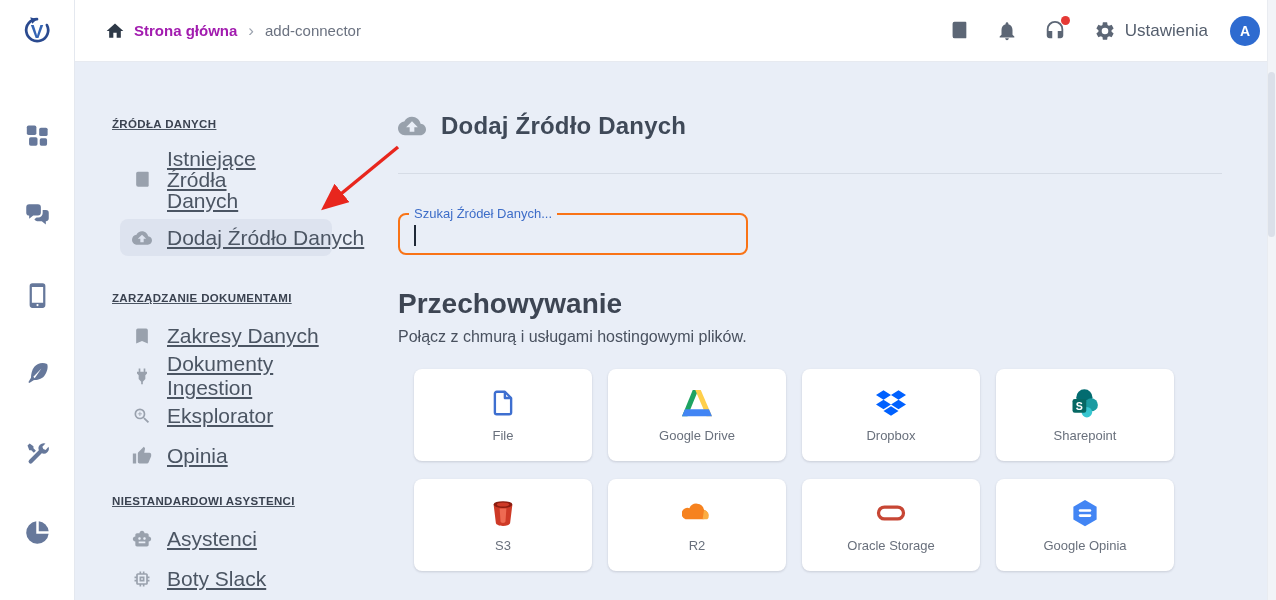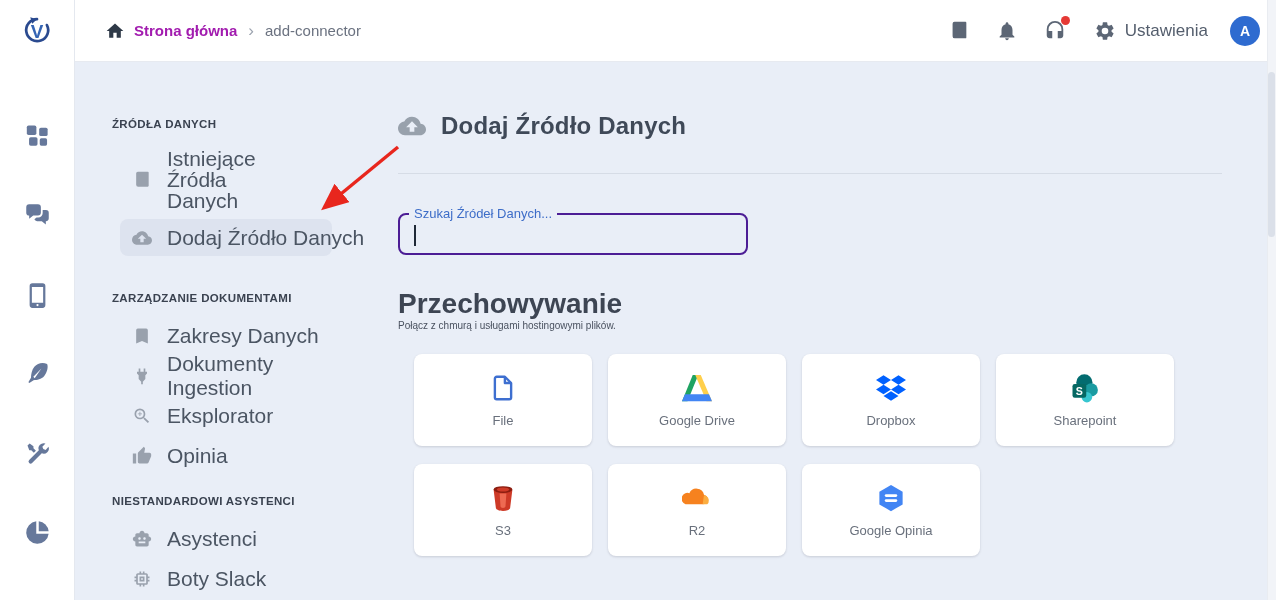--- a/index.html
+++ b/index.html
@@ -49,21 +49,21 @@
   .settings-group .tb-ic { margin-left:0; }
   .settings-label { font-size:17px; color:#545e6d; }
   .avatar {
     width:30px; height:30px; border-radius:50%; background:#2e6bd0;
     color:#fff; font-size:14px; font-weight:700;
     display:flex; align-items:center; justify-content:center;
     margin-left:22px; cursor:pointer;
   }
 
   
-  .nav { position:absolute; left:112px; top:118px; width:250px; z-index:2; }
+  .nav { position:absolute; left:112px; top:118px; width:250px; z-index:2;text-decoration:underline; }
   .nav-title {
     font-size:11.5px; font-weight:700; color:#3a4250; letter-spacing:.35px;
   }
   .nav-item {
     display:flex; align-items:center; gap:15px;
     color:#4b5563; font-size:21px; cursor:pointer; padding-left:20px;
   }
   .nav-ic { width:20px; height:20px; color:#99a1ad; flex-shrink:0; }
   .nav-ic svg { width:100%; height:100%; fill:currentColor; }
   .item-first { margin-top:18px; min-height:48px; }
@@ -81,35 +81,35 @@
   
   .main { position:absolute; left:398px; top:112px; width:824px; z-index:2; }
   .title-row { display:flex; align-items:center; gap:15px; }
   .title-cloud { width:28px; height:28px; color:#98a1ac; }
   .title-cloud svg { width:100%; height:100%; fill:currentColor; }
   .page-title { font-size:24px; font-weight:700; color:#3f4958; letter-spacing:.2px; }
   .divider { margin-top:33px; border-top:1px solid #d6dce6; width:824px; }
 
   .search-box {
     margin-top:39px; width:350px; height:42px; position:relative;
-    border:2px solid #4c1d95; border-radius:8px; background:transparent;
+    border:2px solid #f97316; border-radius:8px; background:transparent;
   }
   .search-label {
     position:absolute; top:-9px; left:9px; background:#e9eef7;
     padding:0 5px; font-size:13px; color:#3d6dc8; line-height:15px;
   }
   .search-input {
     width:100%; height:100%; border:none; outline:none; background:transparent;
     font-family:"Liberation Sans", sans-serif; font-size:15px; color:#1f2937;
     padding:0 12px;
   }
   .caret { position:absolute; left:14px; top:10px; width:1.5px; height:21px; background:#1f2937; }
 
   .section-h { margin-top:33px; font-size:28px; font-weight:700; color:#3d4553; }
-  .section-sub { font-size:10px; color:#49515f; }
+  .section-sub { margin-top:8px; font-size:16px; color:#49515f; }
 
   .grid {
     margin-top:23px; margin-left:16px;
     display:grid; grid-template-columns:repeat(4, 178px); gap:18px 16px;
   }
   .card {
     height:92px; background:#ffffff; border-radius:8px;
     box-shadow:0 1px 2px rgba(16,24,40,.05), 0 1px 3px rgba(16,24,40,.1);
     display:flex; flex-direction:column; align-items:center; justify-content:center;
     gap:10px; cursor:pointer;
@@ -372,20 +372,28 @@
       <span class="card-label">S3</span>
     </div>
     <div class="card">
       <span class="card-ic">
         <svg viewBox="0 0 24 24">
             <path d="M2.8 17h13.8a3.9 3.9 0 0 0 1-7.66A6.2 6.2 0 0 0 5.9 8.1 4.7 4.7 0 0 0 2.8 17z" fill="#F6821F"></path>
             <path d="M17.6 9.5a4.6 4.6 0 0 1 3.6 6.2c-.2.6-.8 1.3-1.5 1.3h-3.2z" fill="#FBAD41"></path>
           </svg>
       </span>
       <span class="card-label">R2</span>
+    </div>
+    <div class="card">
+      <span class="card-ic">
+        <svg viewBox="0 0 24 24">
+            <rect x="2" y="7.2" width="20" height="9.6" rx="4.8" fill="none" stroke="#C74634" stroke-width="2.6"></rect>
+          </svg>
+      </span>
+      <span class="card-label">Oracle Storage</span>
     </div>
     <div class="card">
       <span class="card-ic">
         <svg viewBox="0 0 24 24">
             <polygon points="12,1.5 21.3,6.9 21.3,17.1 12,22.5 2.7,17.1 2.7,6.9" fill="#4285F4"></polygon>
             <rect x="7" y="8.9" width="10" height="2.2" rx="1.1" fill="#ffffff"></rect>
             <rect x="7" y="12.9" width="10" height="2.2" rx="1.1" fill="#ffffff"></rect>
           </svg>
       </span>
       <span class="card-label">Google Opinia</span>

